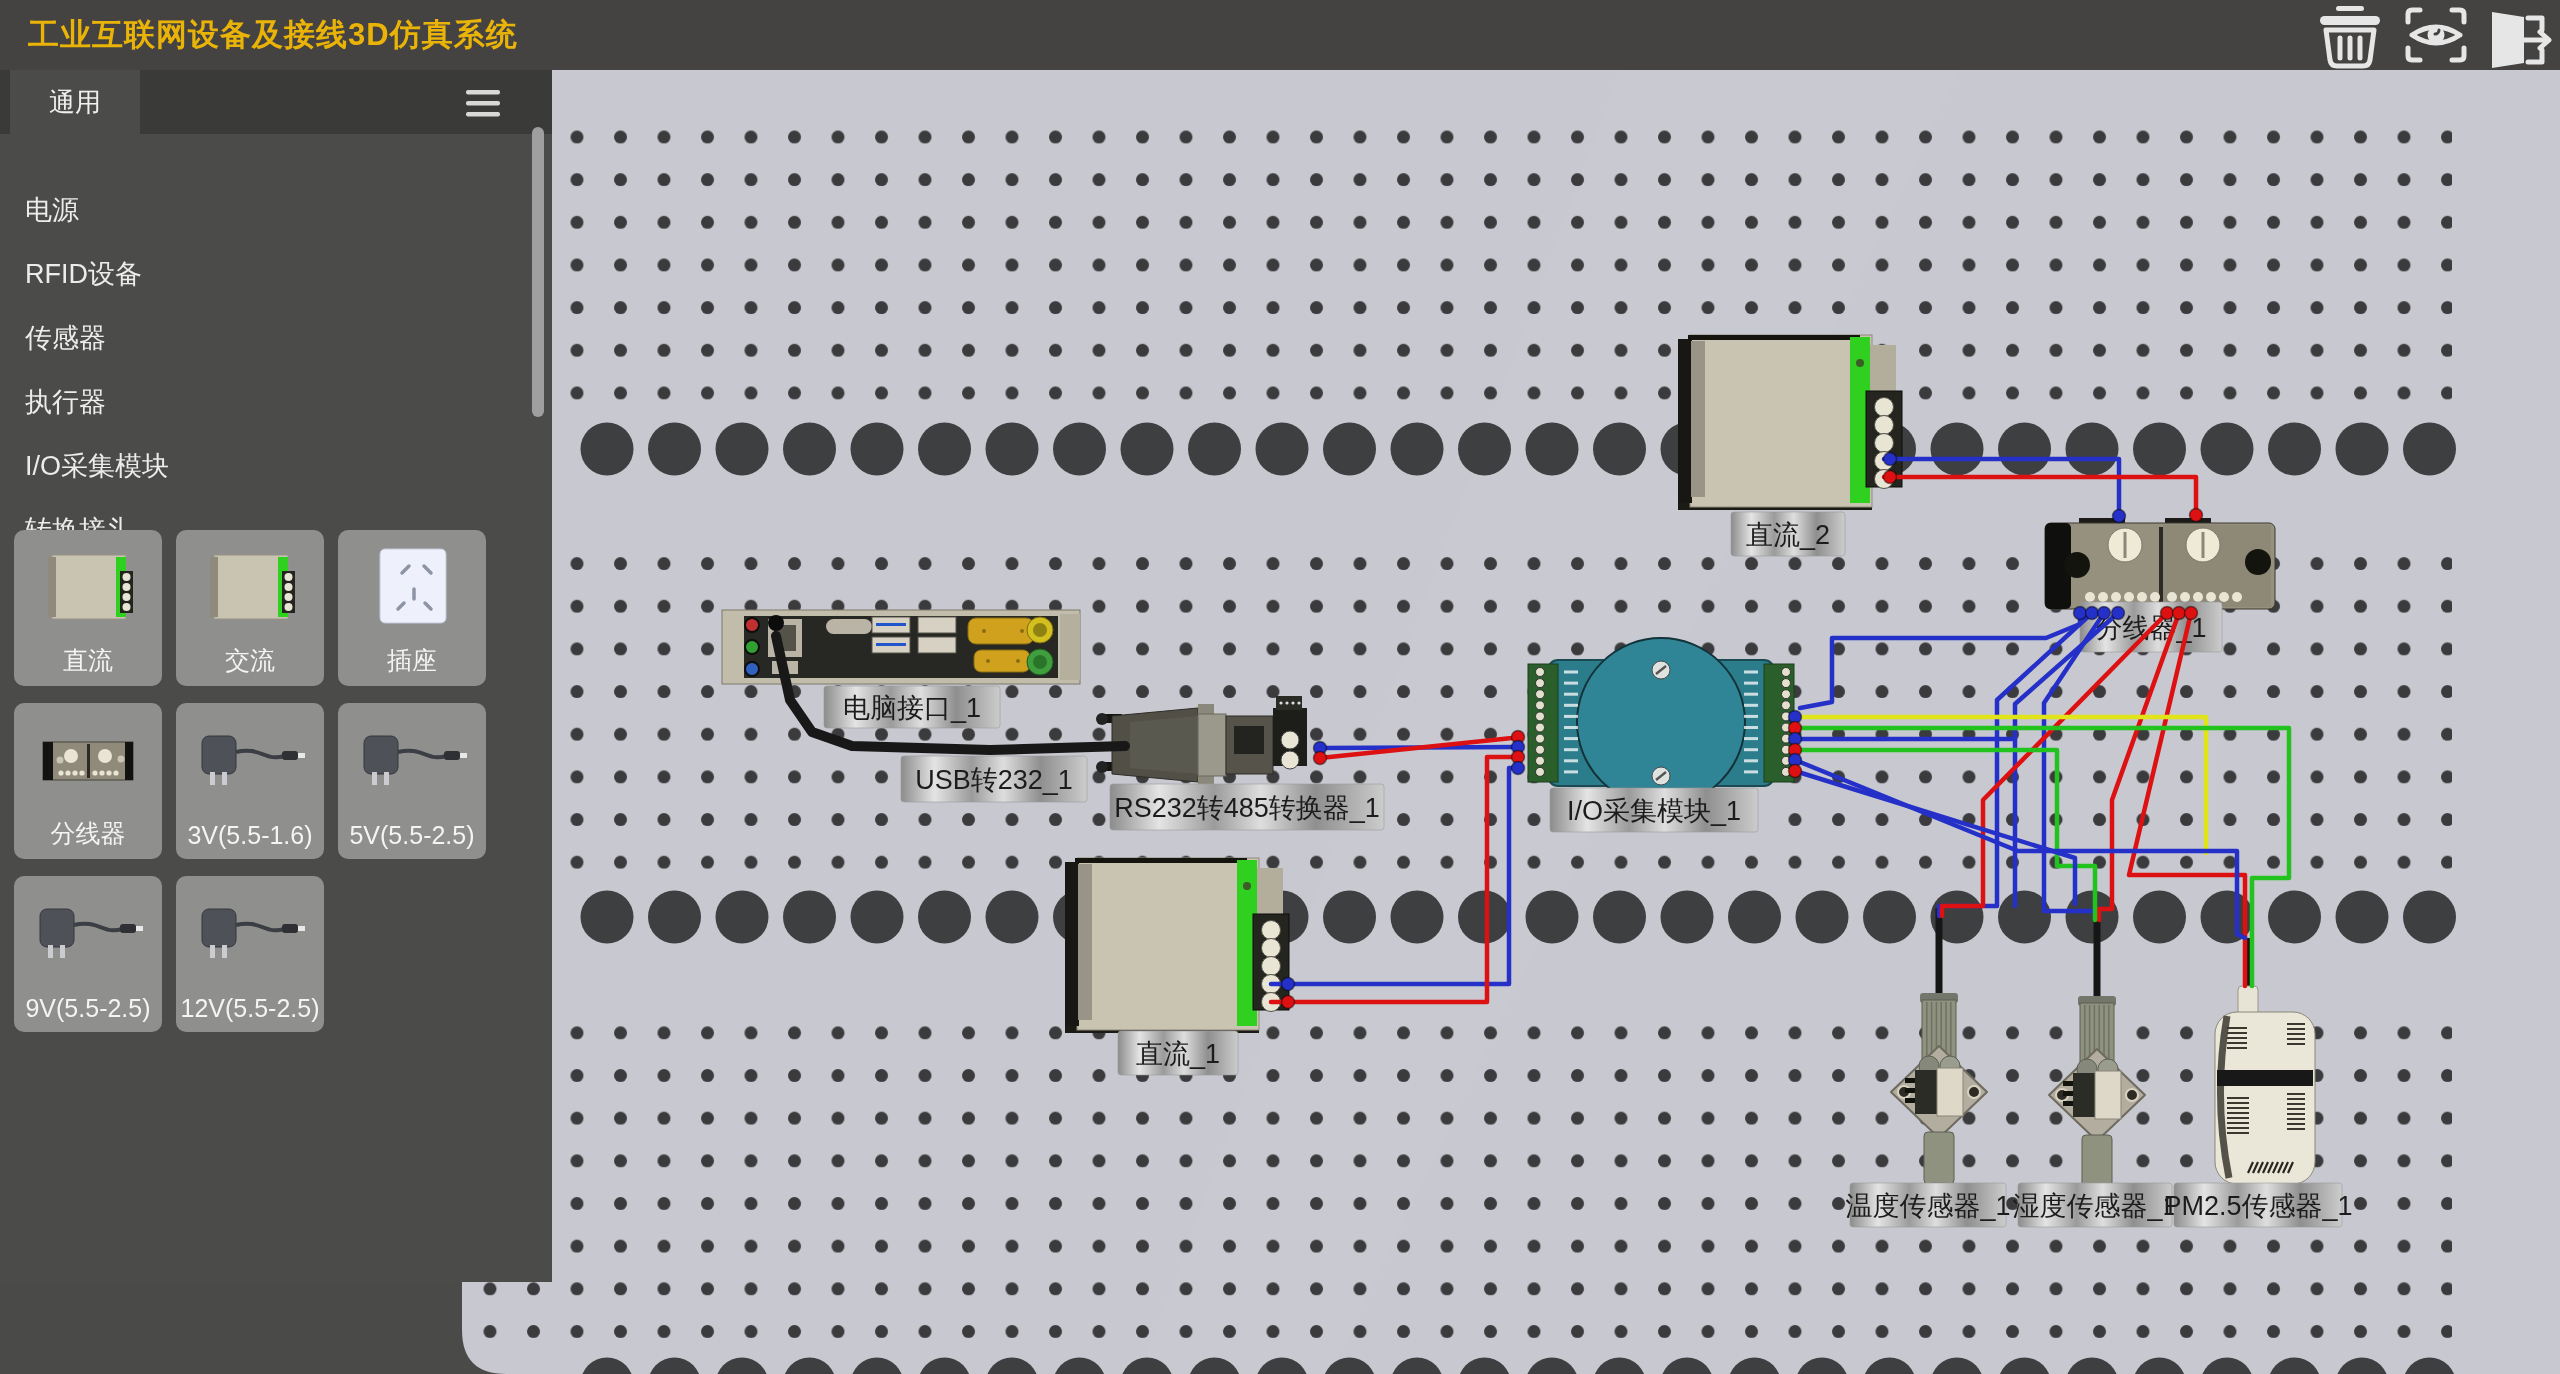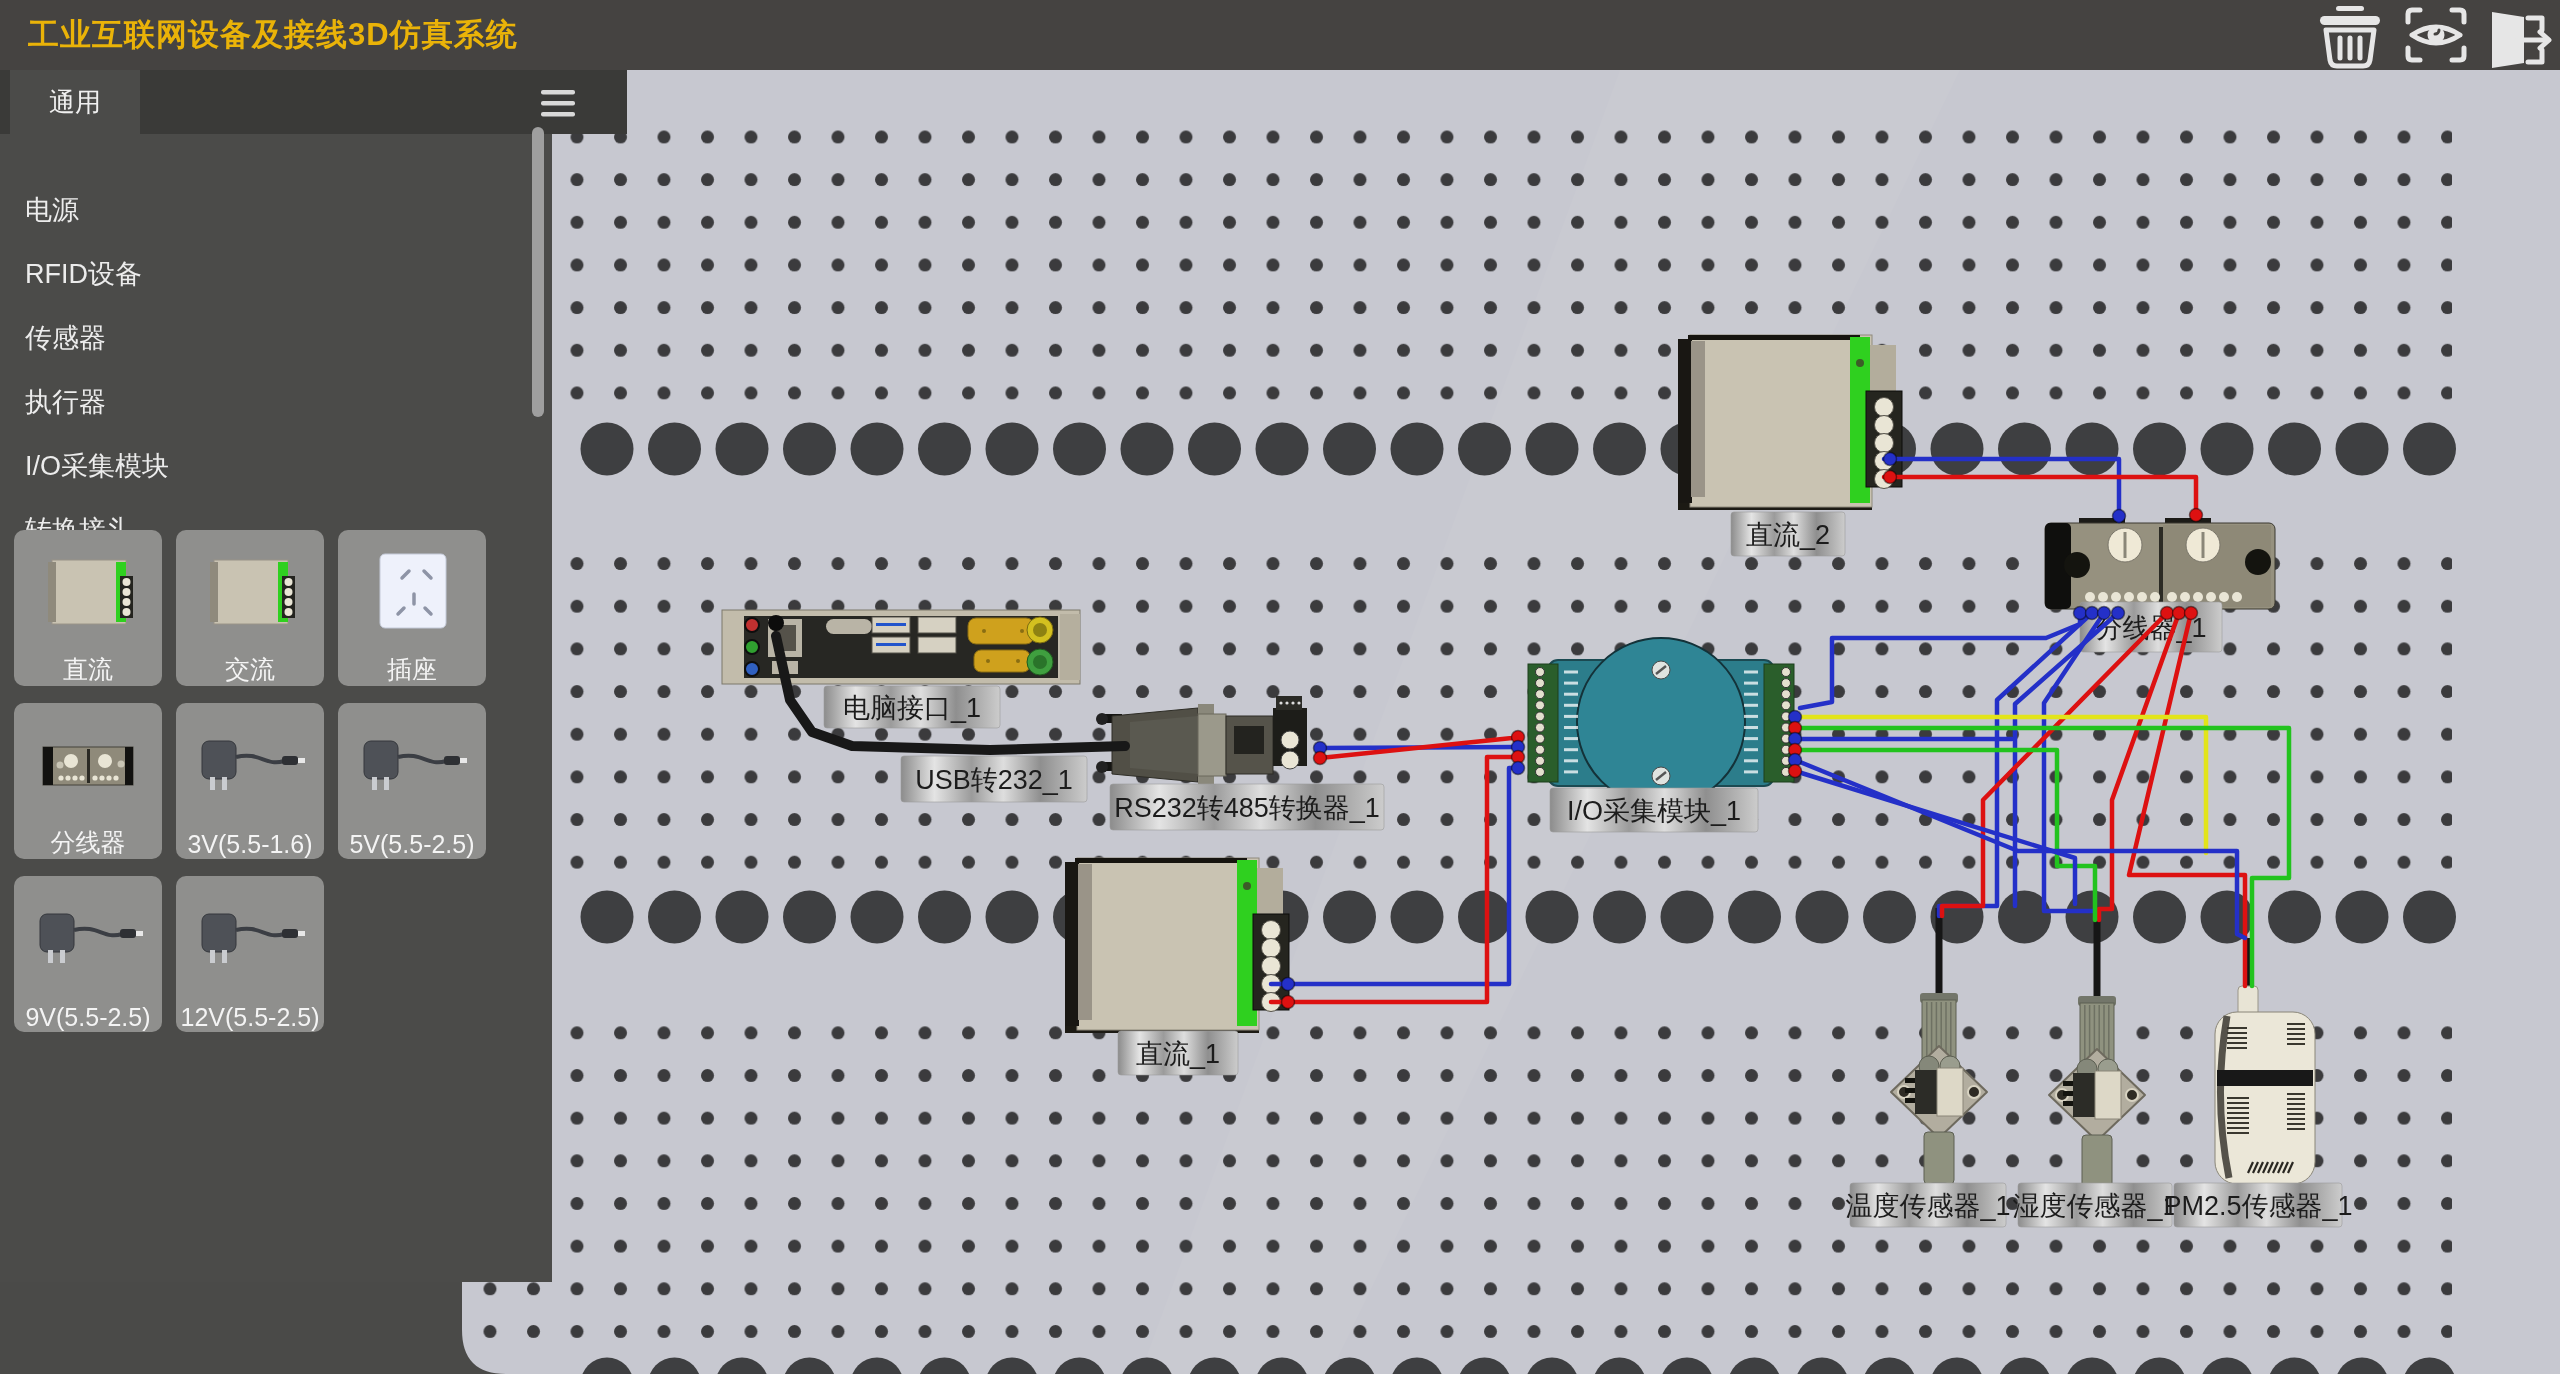--- a/index.html
+++ b/index.html
@@ -5,31 +5,31 @@
   html,body{margin:0;padding:0;width:2560px;height:1374px;overflow:hidden;
     background:#4a4a48;font-family:"Liberation Sans","DejaVu Sans",sans-serif;}
   #scene{position:absolute;left:0;top:0;z-index:10;}
   
   #titlebar{position:absolute;left:0;top:0;width:2560px;height:70px;background:#454341;z-index:40;}
   #titlebar .title{position:absolute;left:28px;top:0;line-height:70px;color:#eab308;
     font-size:31px;font-weight:bold;letter-spacing:1px;}
   #toolbar{position:absolute;right:4px;top:0;height:70px;z-index:41;}
   
   #sidebar{position:absolute;left:0;top:70px;width:552px;height:1212px;background:#4b4b49;z-index:30;}
-  #tabstrip{position:relative;width:627px;height:64px;background:#3a3a38;}
+  #tabstrip{position:relative;width:552px;height:64px;background:#3a3a38;}
   #tab-general{position:absolute;left:10px;top:0;width:130px;height:64px;background:#4b4b49;
     color:#f0f0f0;font-size:26px;text-align:center;line-height:64px;}
   #hamburger{position:absolute;right:50px;top:18px;}
   #menu{position:relative;padding-top:44px;}
   .menu-item{height:64px;line-height:64px;padding-left:25px;color:#ececec;font-size:27px;}
   #menu-scrollbar{position:absolute;right:8px;top:57px;width:12px;height:290px;background:#9f9f9f;border-radius:6px;}
   #cards{position:absolute;left:14px;top:460px;display:grid;
     grid-template-columns:148px 148px 148px;grid-auto-rows:156px;gap:17px 14px;}
   .card{background:#8f8f8d;border-radius:10px;display:flex;flex-direction:column;
-    align-items:center;justify-content:flex-end;box-sizing:border-box;}
+    align-items:center;justify-content:flex-end;padding-bottom:9px;box-sizing:border-box;}
   .card .thumb{flex:1;display:flex;align-items:center;justify-content:center;}
   .card .card-label{color:#f4f4f4;font-size:25px;white-space:nowrap;}
 </style>
 </head>
 <body>
 
 <svg id="scene" width="2560" height="1374">
   <defs>
     <linearGradient id="metal" x1="0" y1="0" x2="1" y2="0">
       <stop offset="0" stop-color="#8c8c8c"></stop>

